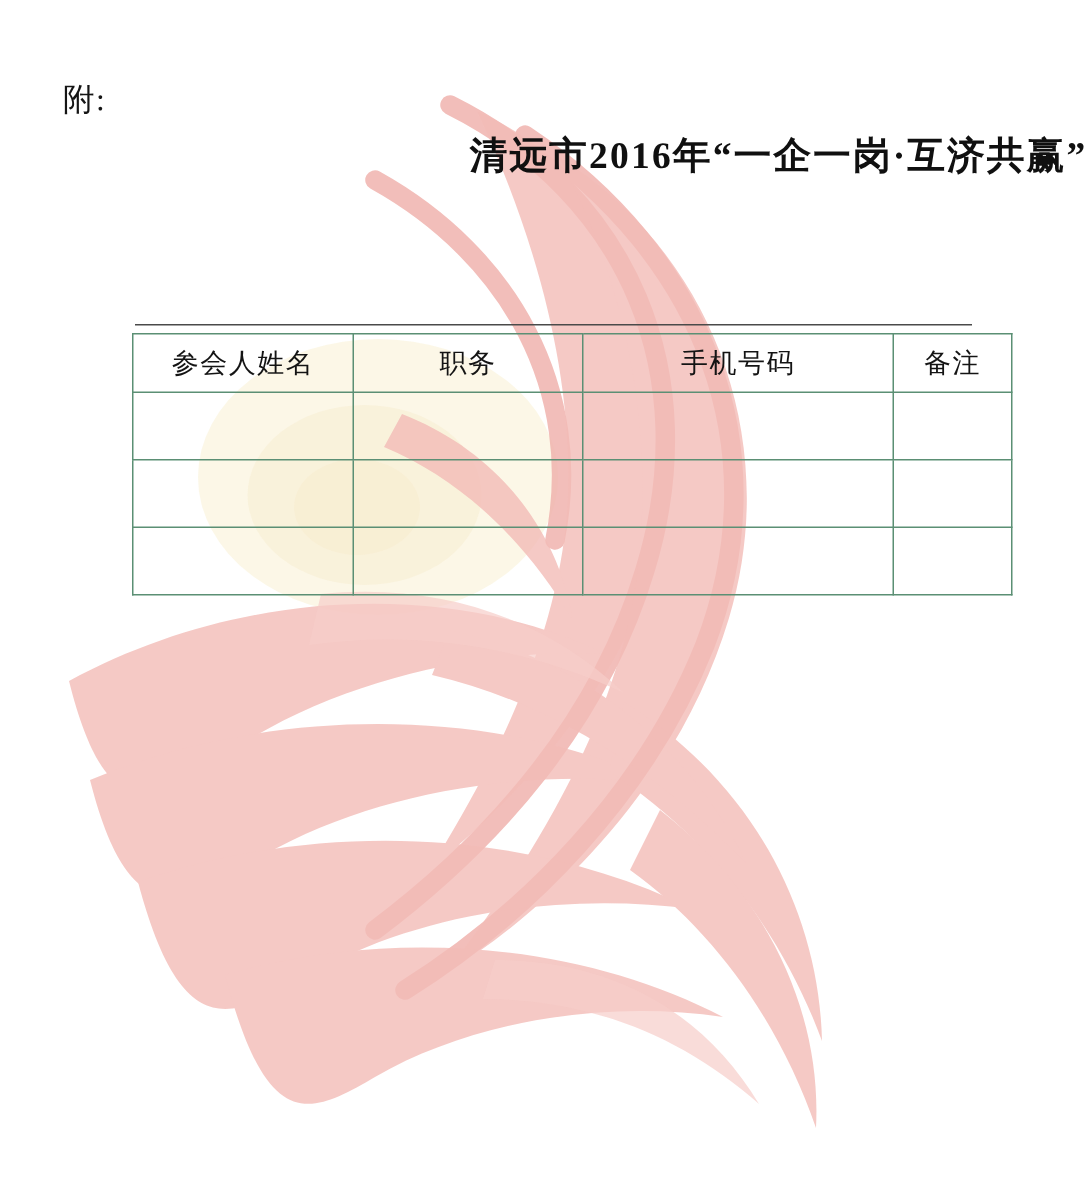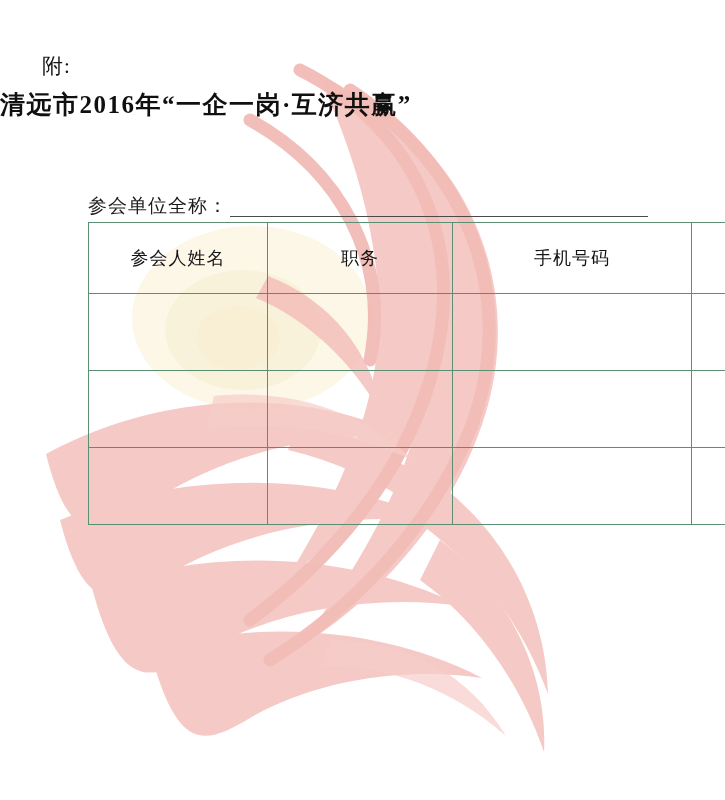--- a/index.html
+++ b/index.html
@@ -44,21 +44,21 @@
     font-size: 21px;
     letter-spacing: 1px;
     color: #151515;
   }
 
   #title-block {
     position: absolute;
     left: 0;
     top: 85px;
     width: 725px;
-    text-align: left;
+    text-align: right;
   }
   #title-block .title-line {
     font-size: 25px;
     font-weight: bold;
     letter-spacing: 1.5px;
     line-height: 40px;
     color: #101010;
     white-space: nowrap;
   }
 
@@ -102,21 +102,21 @@
   }
   #receipt-table td {
     border: 1px solid #5b8f74;
     height: 38px;
     text-align: center;
     vertical-align: middle;
     font-size: 18px;
     letter-spacing: 1px;
     color: #141414;
     background: transparent;
-    padding: 16px;
+    padding: 0;
   }
   #receipt-table tr.head td {
     height: 38px;
     font-size: 18px;
   }
   #receipt-table tr.body td {
     height: 44px;
   }
   .col-name  { width: 146px; }
   .col-post  { width: 152px; }
@@ -157,21 +157,20 @@
 
 <div id="doc">
 
   <div id="attach-label">附:</div>
 
   <div id="title-block">
     <div class="title-line">清远市2016年“一企一岗·互济共赢”</div>
   </div>
 
   <div id="unit-row">
-    <span id="unit-label">参会单位全称：</span>
     <input id="unit-input" type="text" placeholder="" style="">
   </div>
 
   <table id="receipt-table">
     <tbody>
       <tr class="head">
         <td class="col-name">参会人姓名</td>
         <td class="col-post">职务</td>
         <td class="col-phone">手机号码</td>
         <td class="col-note">备注</td>

